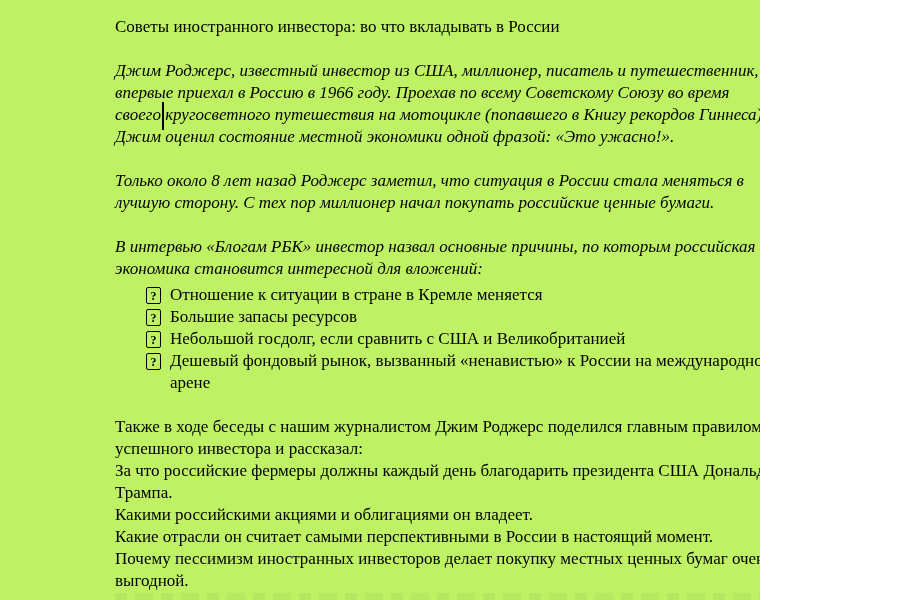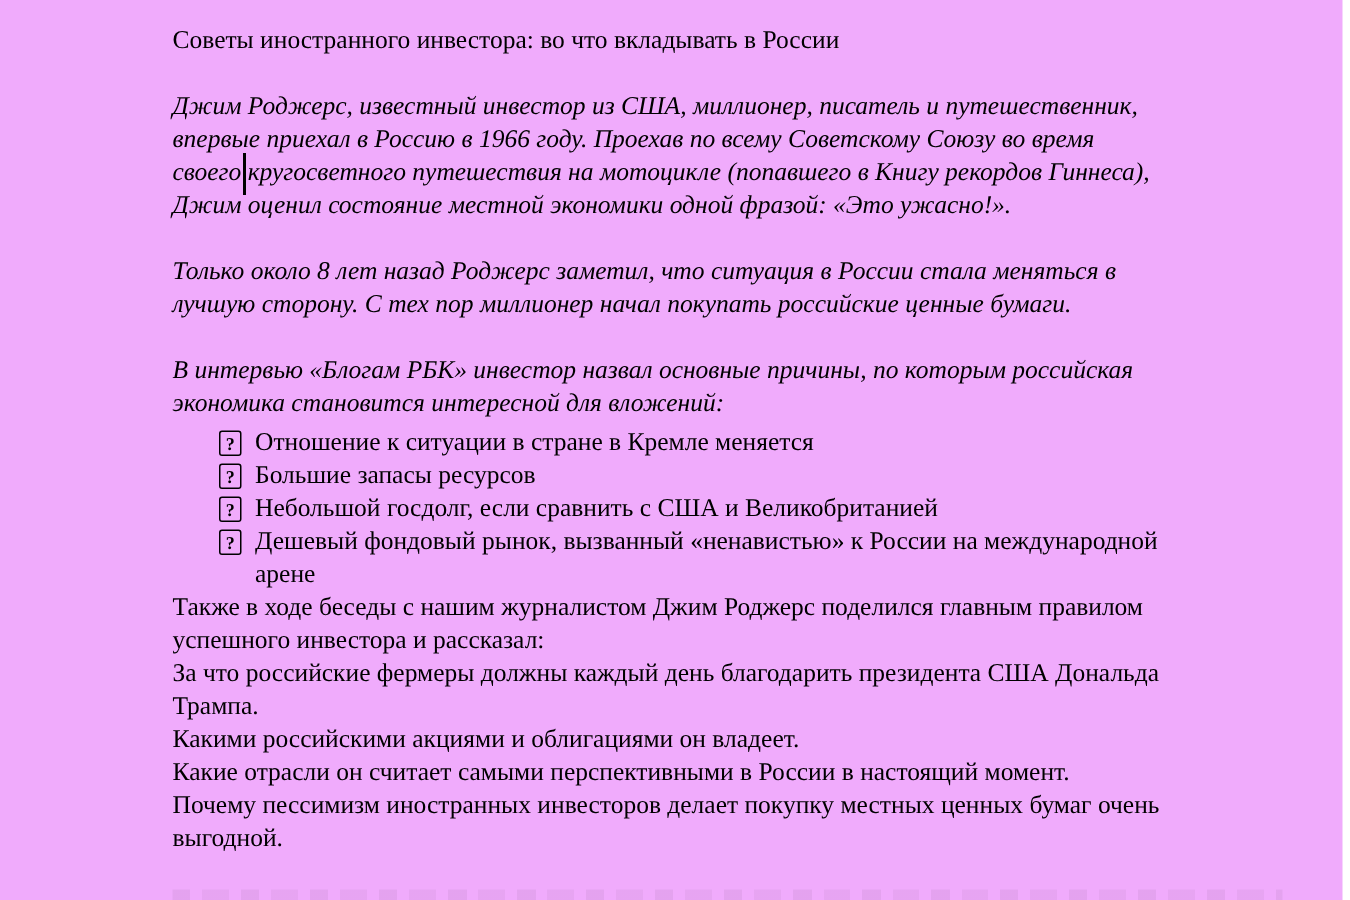--- a/index.html
+++ b/index.html
@@ -2,23 +2,23 @@
 <html><head>
 <meta charset="utf-8">
 <style>
   html, body {
     margin: 0;
     padding: 0;
     background: #ffffff;
   }
   .page {
     position: relative;
-    width: 895px;
+    width: 760px;
     height: 600px;
-    background: #f0abfc;
+    background: #bef264;
     overflow: hidden;
     font-family: "Liberation Serif", serif;
     font-size: 17px;
     line-height: 22px;
     color: #000000;
     cursor: text;
   }
   .content {
     position: absolute;
     left: 115px;
@@ -63,20 +63,21 @@
     font-weight: bold;
     font-size: 12px;
     line-height: 1;
     font-family: "Liberation Serif", serif;
   }
   .bullet-text {
     white-space: pre-line;
     font-family: Liberation Serif, serif;
   }
   .closing-block {
+    margin-top: 22px;
   }
   .closing-line {
     margin: 0;
     white-space: pre-line;
   }
   .text-caret {
     position: absolute;
     left: 162px;
     top: 102px;
     width: 1.5px;

